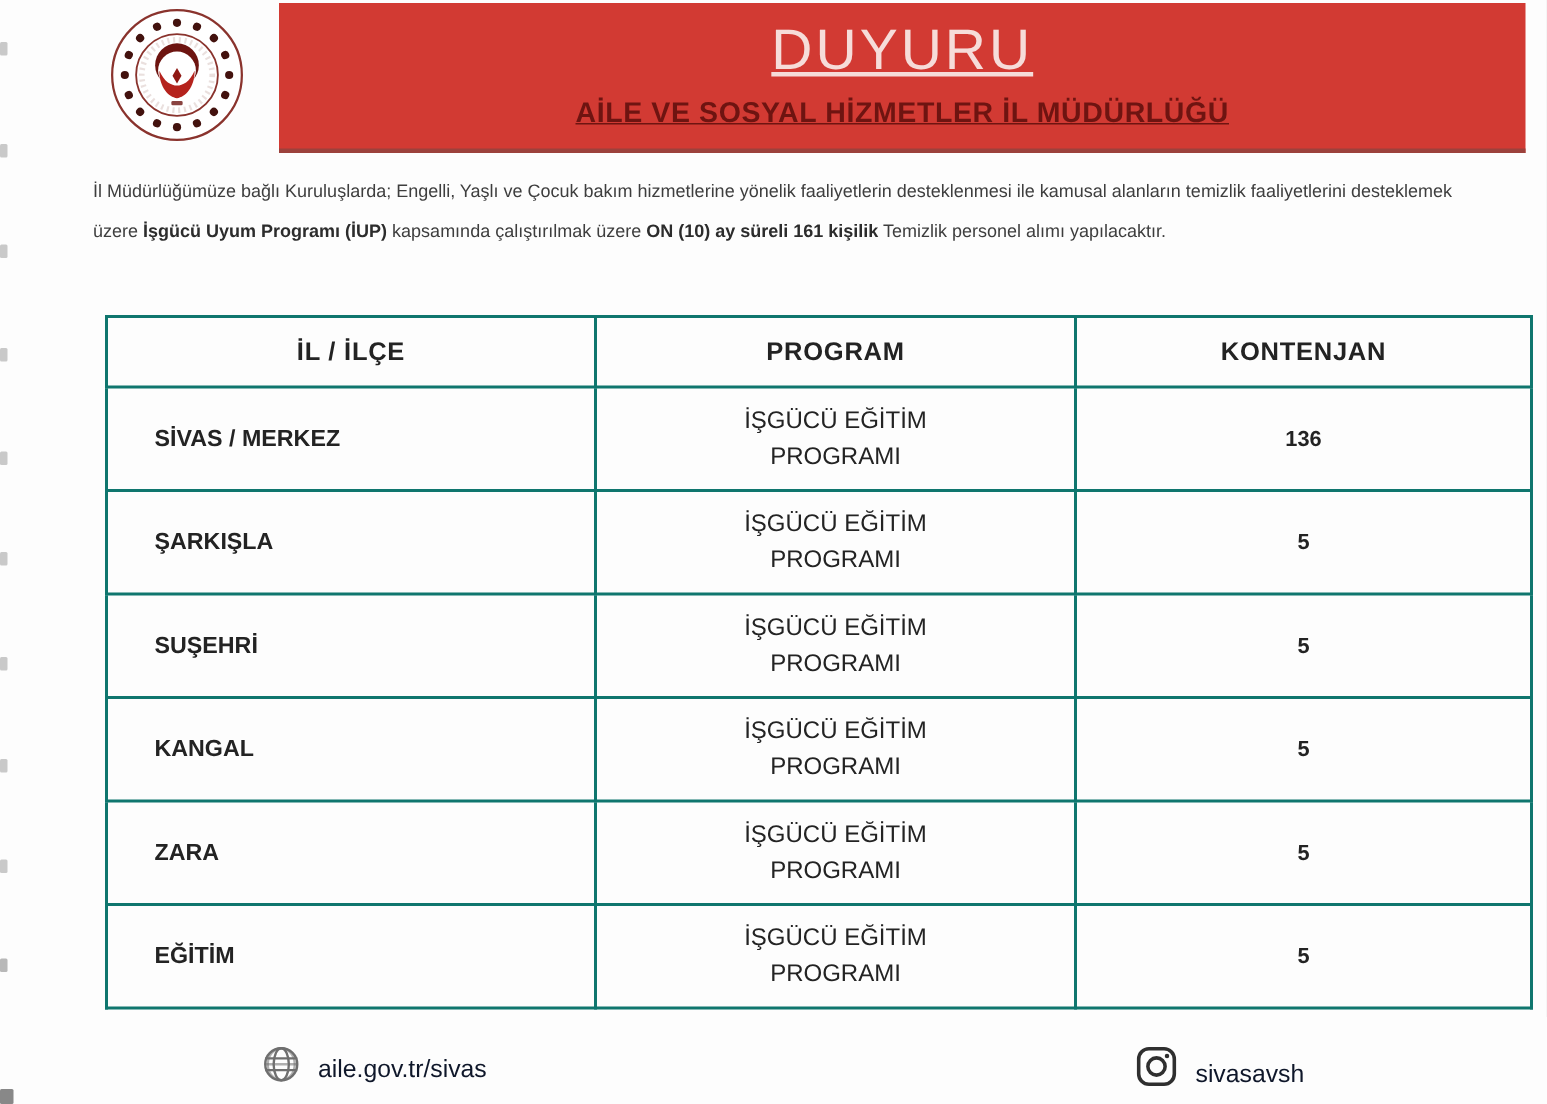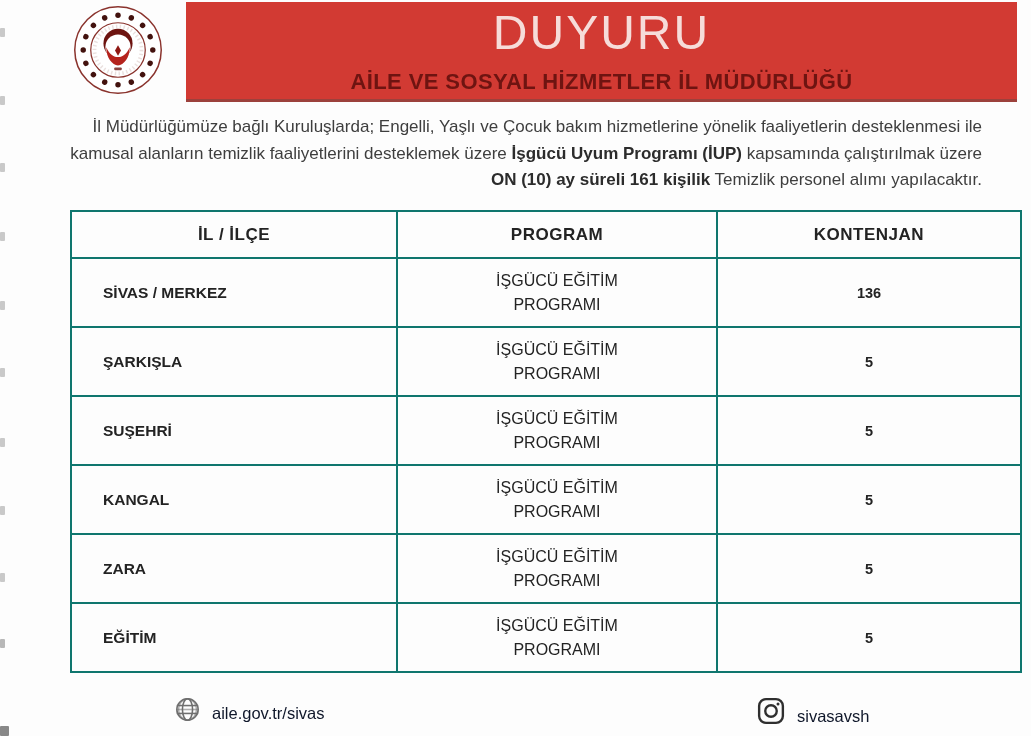--- a/index.html
+++ b/index.html
@@ -9,26 +9,26 @@
   
   .artifact{position:absolute; left:0; width:5px; height:9px; background:#8a8a8a; opacity:.45; border-radius:1px;}
 
   
   .logo{position:absolute; left:71px; top:3px; width:94px; height:94px;}
 
   
   .banner{position:absolute; left:186px; top:2px; width:831px; height:97px;
           background:#d23a33; border-bottom:3px solid #9c413c;
           display:flex; flex-direction:column; align-items:center; justify-content:center;}
-  .banner-title{font-size:48px; letter-spacing:2px; color:#f6dcd9; font-weight:normal; margin-top:-2px;}
-  .banner-subtitle{font-size:22px; font-weight:bold; letter-spacing:.4px; color:#6e1411; margin-top:9px;}
+  .banner-title{font-size:38px; letter-spacing:2px; color:#f6dcd9; font-weight:normal; margin-top:-2px;text-decoration:underline;}
+  .banner-subtitle{font-size:19px; font-weight:bold; letter-spacing:.4px; color:#6e1411; margin-top:9px;text-decoration:underline;}
 
   
   .intro{position:absolute; left:62px; top:114px; width:920px; margin:0;
-         font-size:17px; line-height:26.5px; color:#3e3e3e;text-align:right;}
+         font-size:12px; line-height:26.5px; color:#3e3e3e;}
   .intro .b{font-weight:bold; color:#2c2c2c;}
 
   
   table.quota{position:absolute; left:70px; top:210px; width:950px;
               border-collapse:collapse; table-layout:fixed;}
   table.quota col.c1{width:326px;} table.quota col.c2{width:320px;} table.quota col.c3{width:304px;}
   table.quota th, table.quota td{border:2px solid #0f766e; color:#232323;}
   table.quota th{height:43px; font-size:17px; font-weight:bold; letter-spacing:.5px; text-align:center;}
   table.quota td{height:65px;}
   td.cell-district{font-size:15.5px; font-weight:bold; text-align:left; padding-left:31px;}

